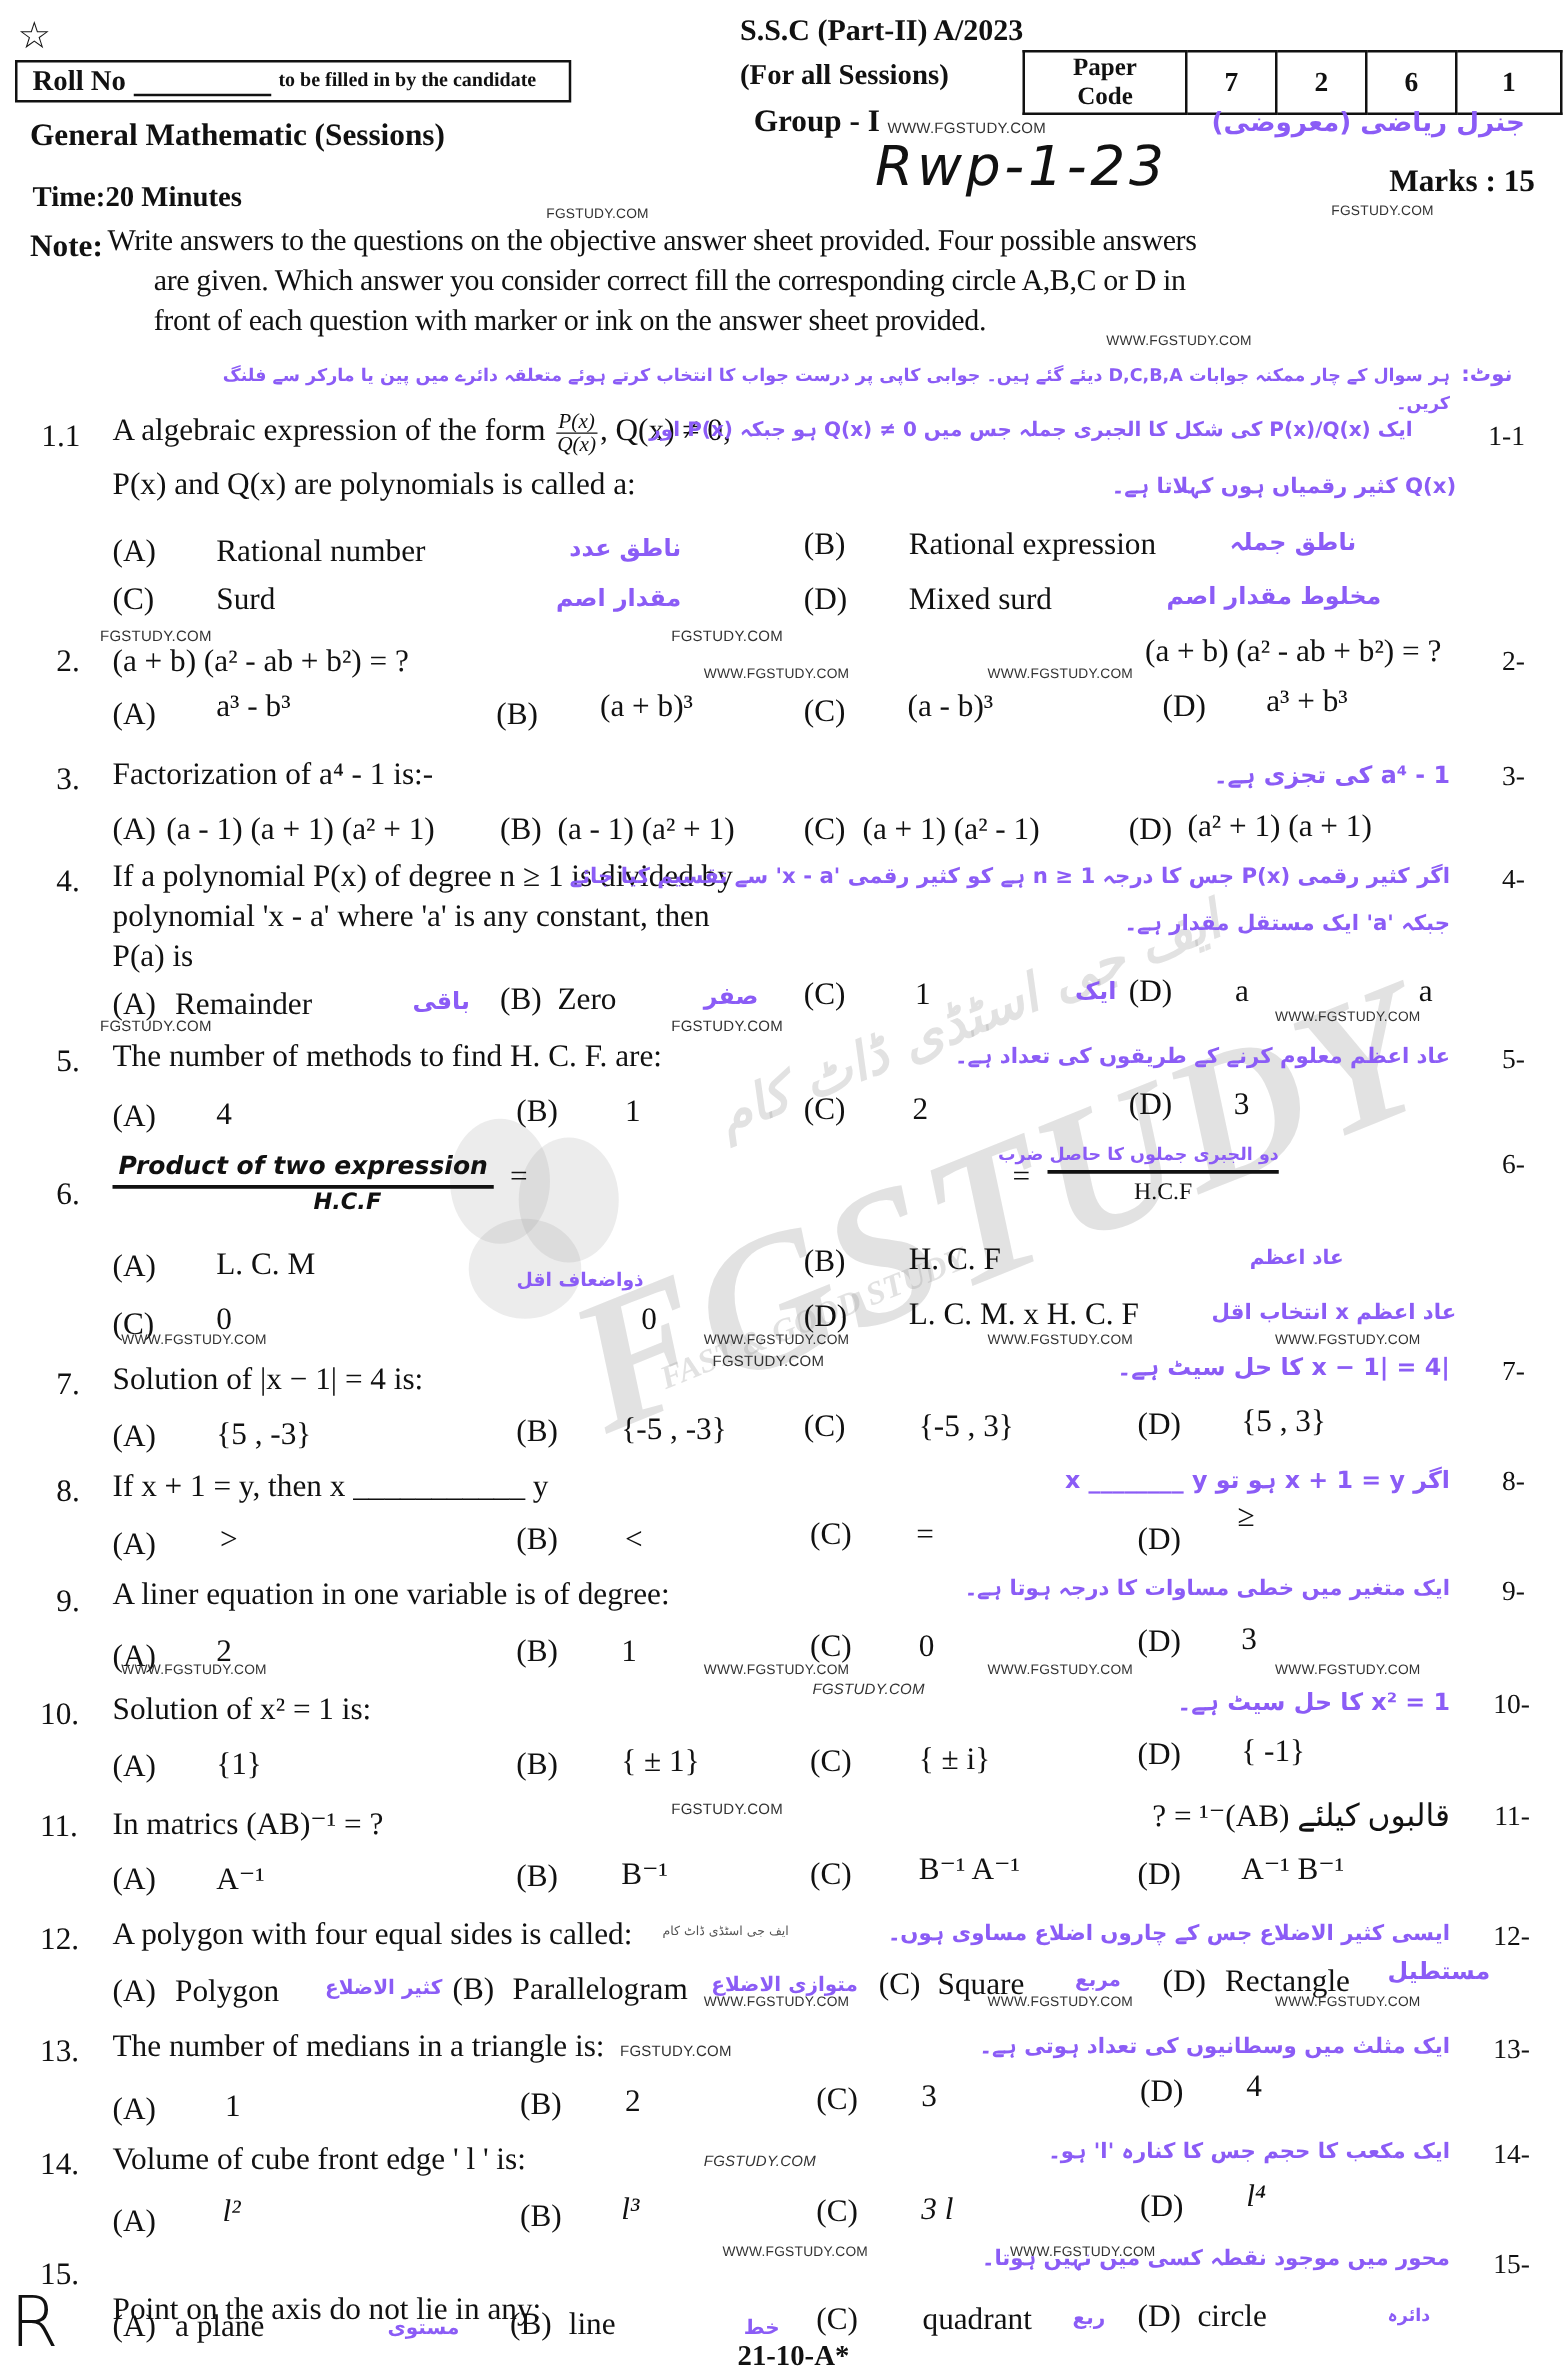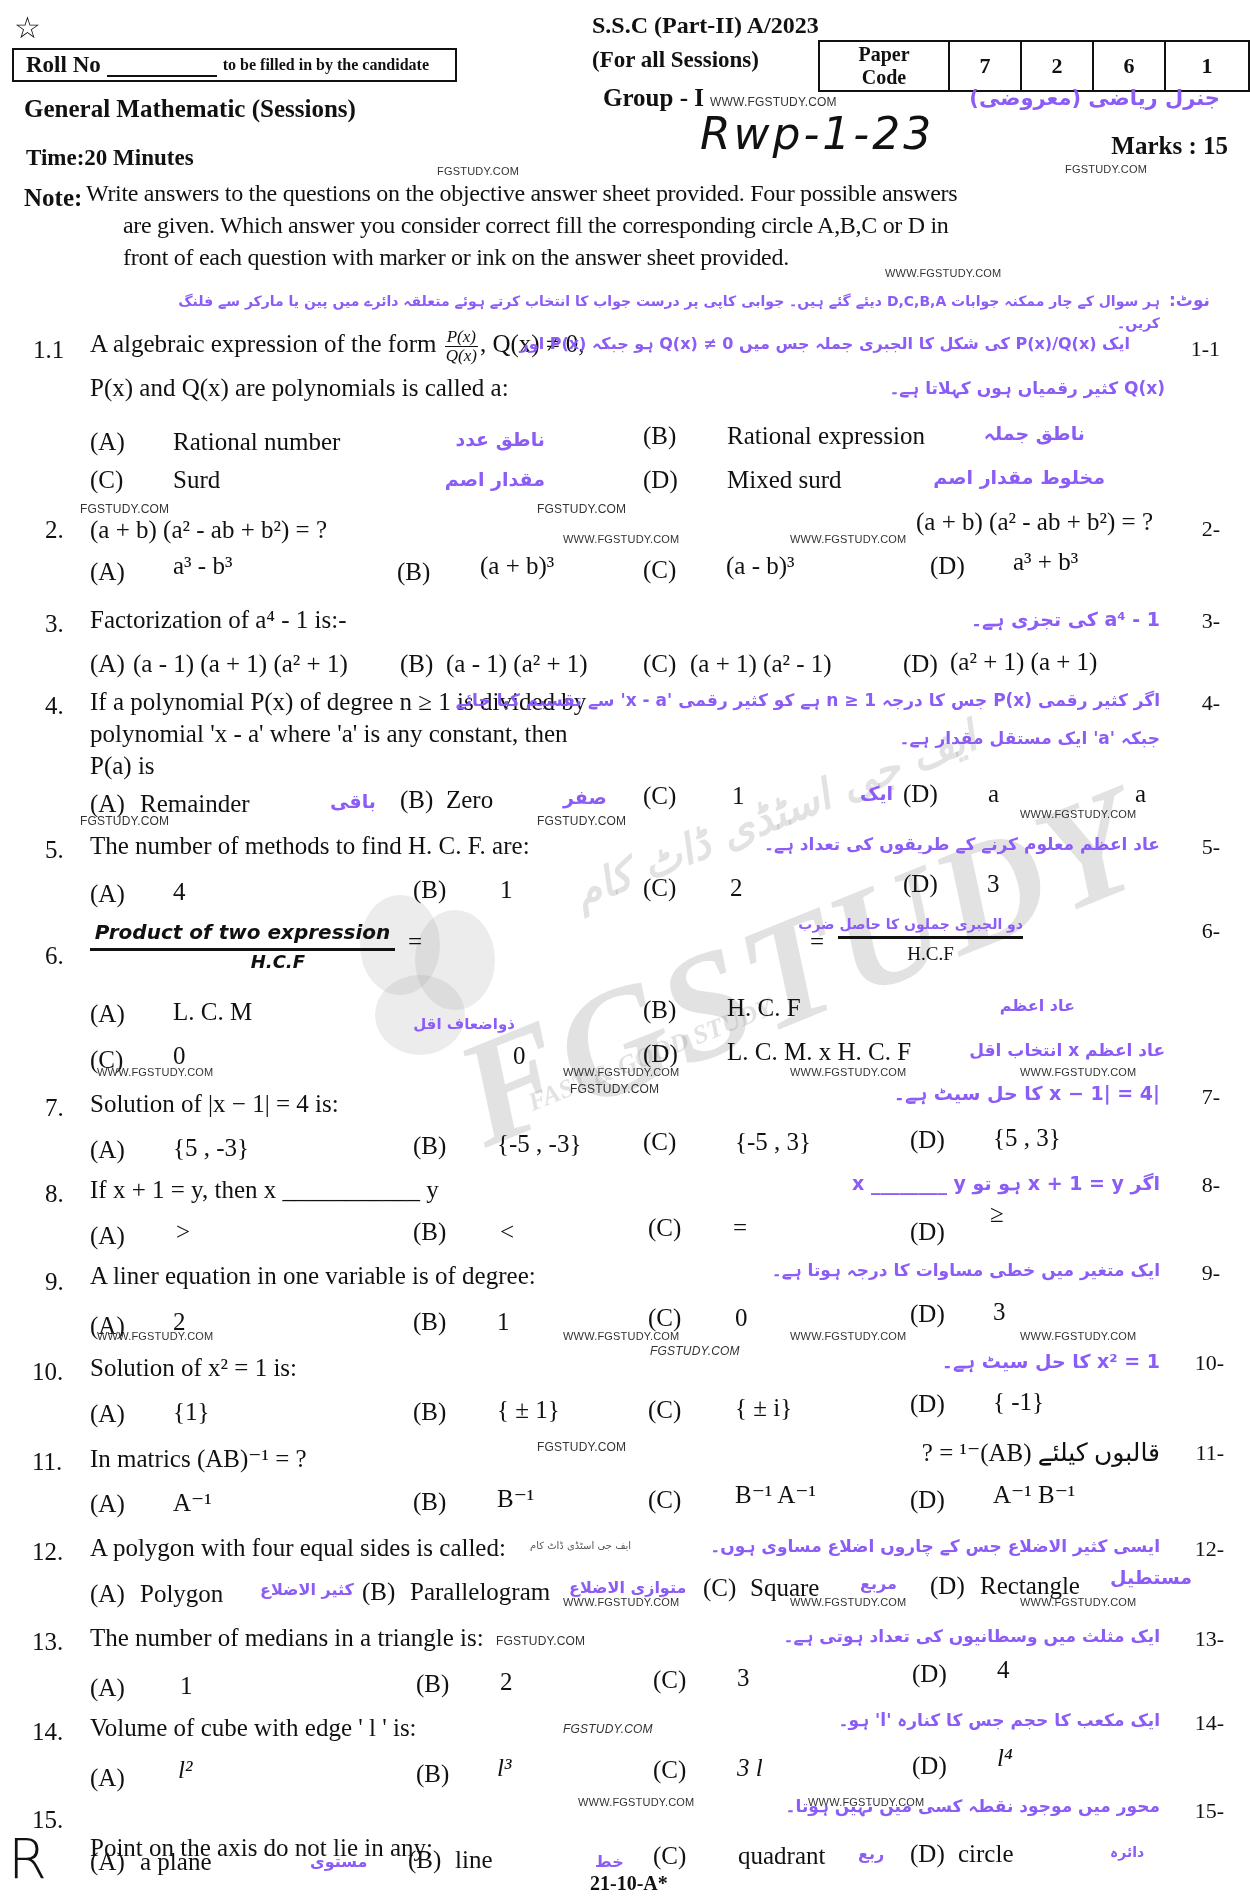--- a/index.html
+++ b/index.html
@@ -299,21 +299,21 @@
 <div class="abs opt" style="left:90px; top:1674px;">(A)</div>
 <div class="abs opt" style="left:180px; top:1672px;">1</div>
 <div class="abs opt" style="left:416px; top:1670px;">(B)</div>
 <div class="abs opt" style="left:500px; top:1668px;">2</div>
 <div class="abs opt" style="left:653px; top:1666px;">(C)</div>
 <div class="abs opt" style="left:737px; top:1664px;">3</div>
 <div class="abs opt" style="left:912px; top:1660px;">(D)</div>
 <div class="abs opt" style="left:997px; top:1656px;">4</div>
 
 <div class="abs q" style="left:32px; top:1718px;">14.</div>
-<div class="abs q" style="left:90px; top:1714px;">Volume of cube with edge ' l ' is:</div>
+<div class="abs q" style="left:90px; top:1714px;">Volume of cube front edge ' l ' is:</div>
 <div class="abs wm" style="left:563px; top:1722px; font-style:italic;">FGSTUDY.COM</div>
 <div class="abs ur" style="right:90px; top:1710px; font-size:17px;">ایک مکعب کا حجم جس کا کنارہ 'l' ہو۔</div>
 <div class="abs" style="right:26px; top:1710px; font-size:22px;">14-</div>
 <div class="abs opt" style="left:90px; top:1764px;">(A)</div>
 <div class="abs opt" style="left:178px; top:1756px; font-style:italic;">l²</div>
 <div class="abs opt" style="left:416px; top:1760px;">(B)</div>
 <div class="abs opt" style="left:497px; top:1754px; font-style:italic;">l³</div>
 <div class="abs opt" style="left:653px; top:1756px;">(C)</div>
 <div class="abs opt" style="left:737px; top:1754px; font-style:italic;">3 l</div>
 <div class="abs opt" style="left:912px; top:1752px;">(D)</div>
@@ -332,13 +332,13 @@
 <div class="abs opt" style="left:455px; top:1846px;">line</div>
 <div class="abs ur" style="left:595px; top:1852px; font-size:16px;">خط</div>
 <div class="abs opt" style="left:653px; top:1842px;">(C)</div>
 <div class="abs opt" style="left:738px; top:1842px;">quadrant</div>
 <div class="abs ur" style="left:858px; top:1844px; font-size:16px;">ربع</div>
 <div class="abs opt" style="left:910px; top:1840px;">(D)</div>
 <div class="abs opt" style="left:958px; top:1840px;">circle</div>
 <div class="abs ur" style="left:1110px; top:1844px; font-size:14px;">دائرہ</div>
 
 <div class="abs hand" style="left:8px; top:1826px; font-size:56px;">R</div>
-<div class="abs bold" style="left:590px; top:1872px; font-size:20px;">21-10-A*</div>
+<div class="abs bold" style="left:590px; top:1872px; font-size:23px;">21-10-A*</div>
 
 </body></html>

